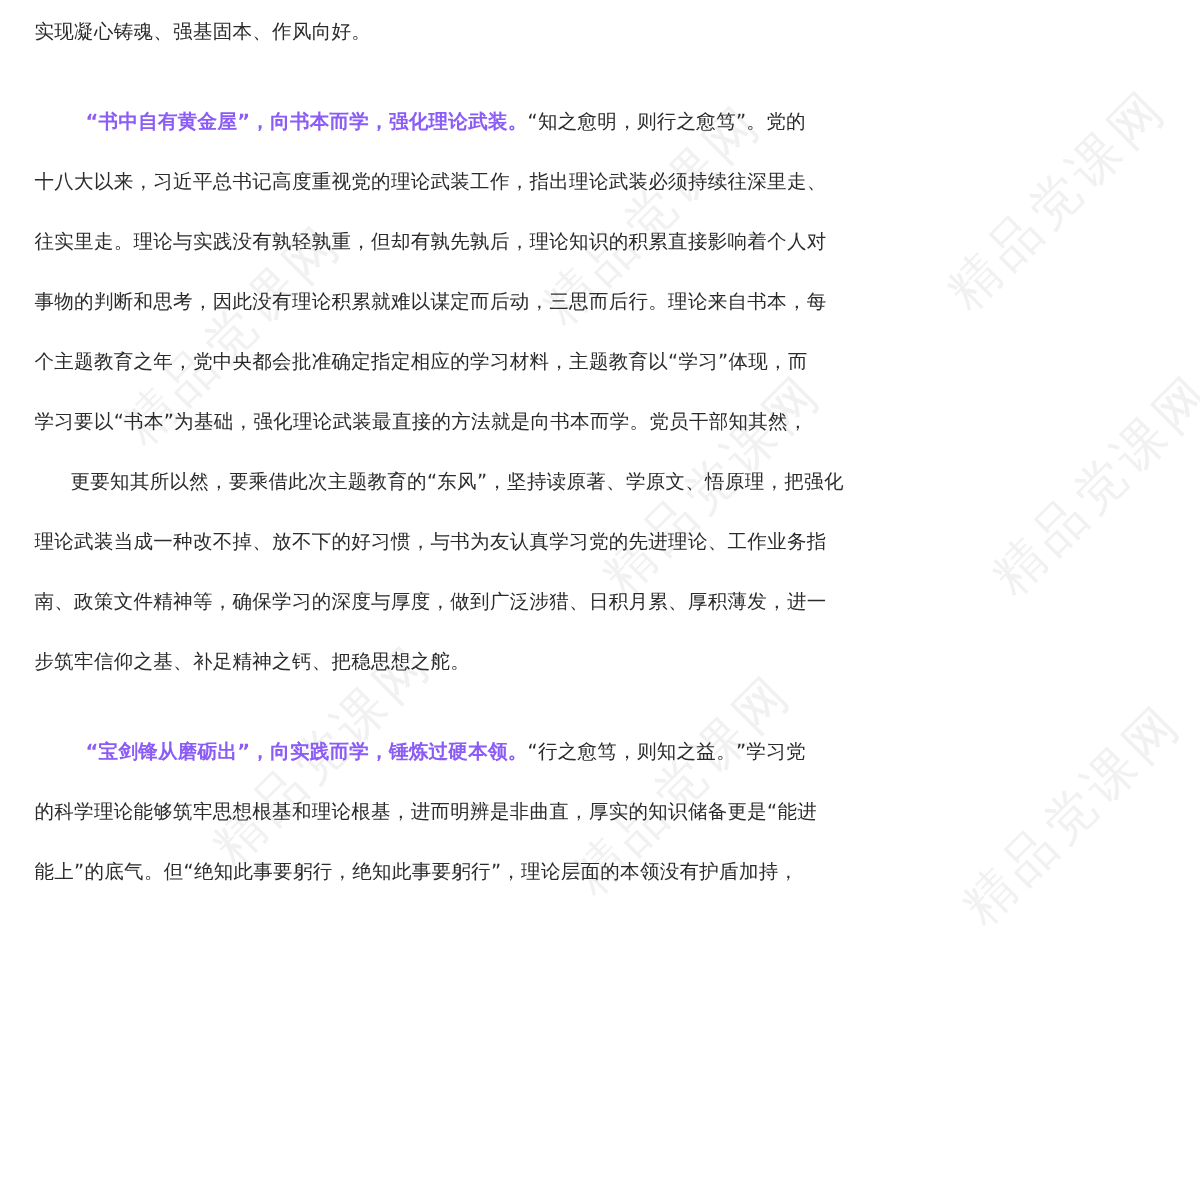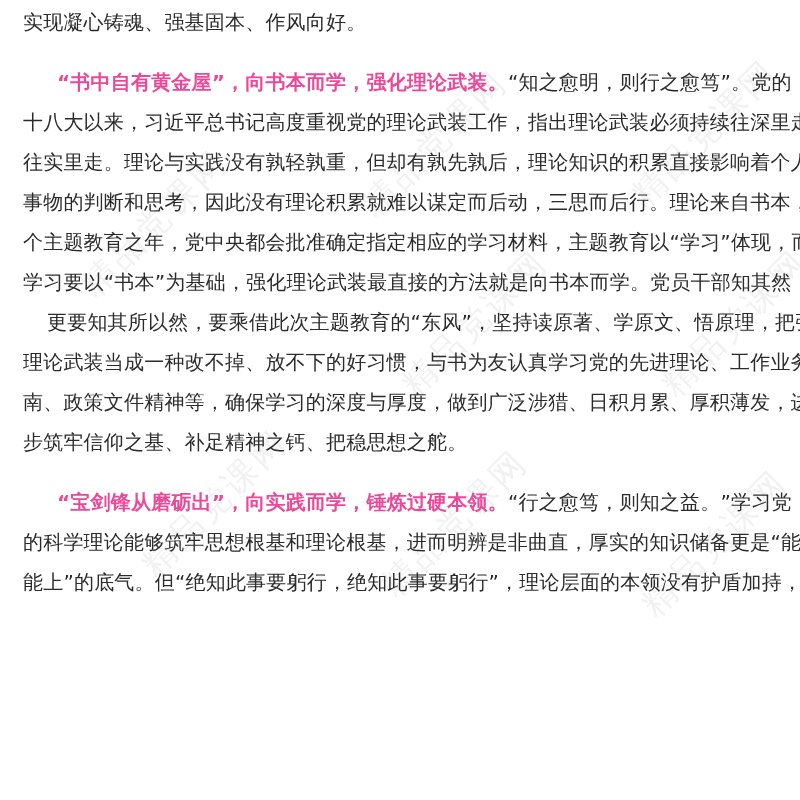--- a/index.html
+++ b/index.html
@@ -17,27 +17,27 @@
     }
     .page {
       position: absolute;
       left: 0; top: 0;
       width: 800px; height: 800px;
     }
     .line {
       position: absolute;
       left: 23px;
       width: 760px;
-      font-size: 20px;
+      font-size: 13px;
       line-height: 24px;
       white-space: nowrap;
       letter-spacing: 0.2px;
     }
     .line.indent { left: 57px; }
-    .bold { font-weight: bold; color: #ec4899; }
+    .bold { font-weight: bold; color: #8b5cf6; }
     .watermark {
       position: absolute;
       font-size: 34px;
       color: rgba(150,150,150,0.13);
       transform: rotate(-45deg);
       transform-origin: center;
       white-space: nowrap;
       pointer-events: none;
       letter-spacing: 4px;
     }

